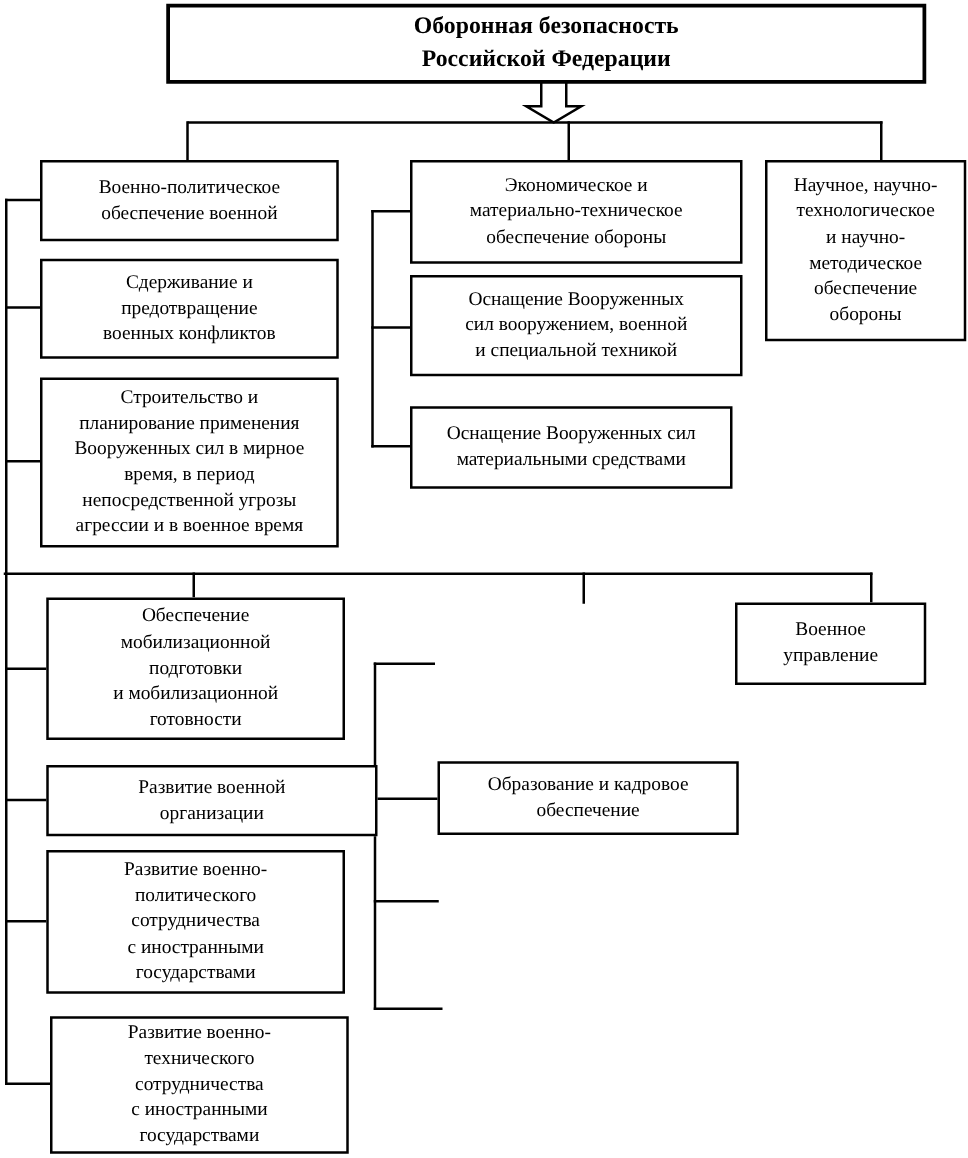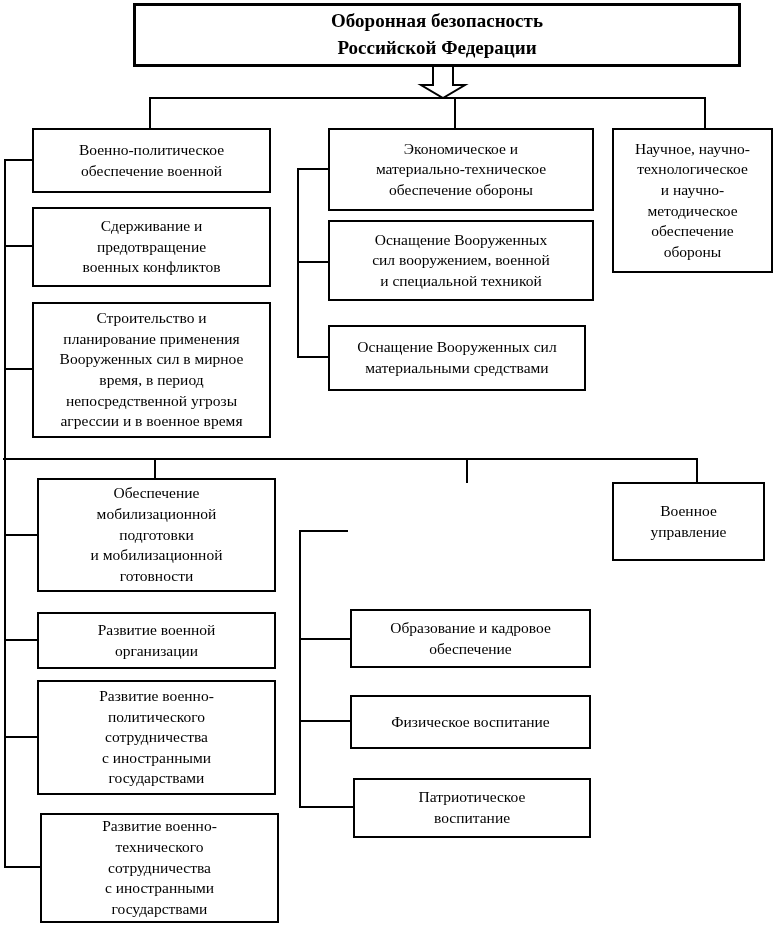--- a/index.html
+++ b/index.html
@@ -88,35 +88,32 @@
 и научно-
 методическое
 обеспечение
 обороны</div>
 
   <div class="box" style="left:37px;top:478px;width:239px;height:114px">Обеспечение
 мобилизационной
 подготовки
 и мобилизационной
 готовности</div>
-  <div class="box" style="left:37px;top:612px;width:239px;height:57px">Развитие военной
+  <div class="box" style="left:37px;top:612px;width:265px;height:57px">Развитие военной
 организации</div>
   <div class="box" style="left:37px;top:680px;width:239px;height:115px">Развитие военно-
 политического
 сотрудничества
 с иностранными
 государствами</div>
   <div class="box" style="left:40px;top:813px;width:239px;height:110px">Развитие военно-
 технического
 сотрудничества
 с иностранными
 государствами</div>
 
   <div class="box" style="left:350px;top:609px;width:241px;height:59px">Образование и кадровое
 обеспечение</div>
-  <div class="box" style="left:350px;top:695px;width:241px;height:54px">Физическое воспитание</div>
-  <div class="box" style="left:353px;top:778px;width:238px;height:60px">Патриотическое
-воспитание</div>
 
-  <div class="box" style="left:612px;top:482px;width:153px;height:79px">Военное
+  <div class="box" style="left:588px;top:482px;width:153px;height:66px">Военное
 управление</div>
 
 </div>
 
 </body></html>

